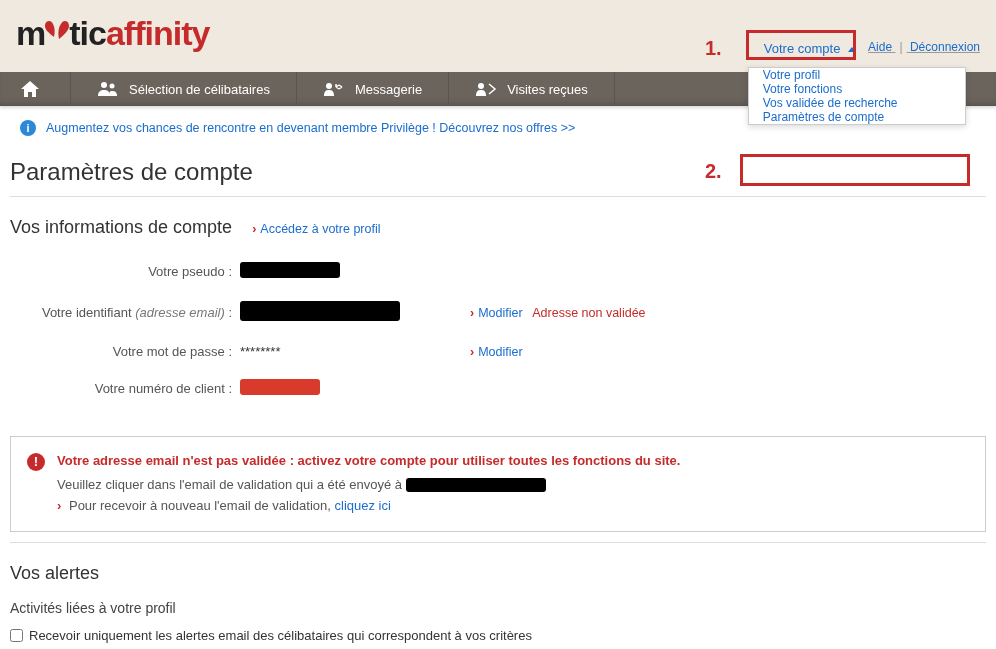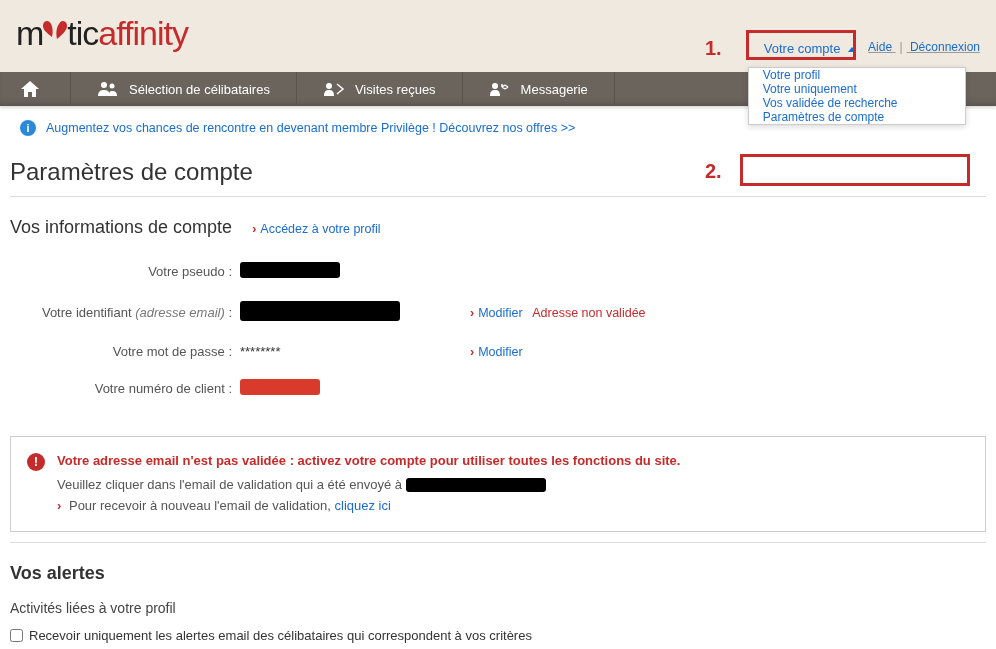--- a/index.html
+++ b/index.html
@@ -1,20 +1,20 @@
 <!DOCTYPE html>
 <html><head>
 <meta charset="utf-8">
 <style>
   * { box-sizing: border-box; margin: 0; padding: 0; }
   body { font-family: Arial, Helvetica, sans-serif; font-size: 13px; color: #333; background: #fff; width: 996px; }
 
   
   .header { background: #efe9df; height: 72px; position: relative; padding: 0 16px; }
-  .logo { position: absolute; left: 16px; top: 14px; font-size: 34px; font-weight: 400; letter-spacing: -1px; }
+  .logo { position: absolute; left: 16px; top: 14px; font-size: 34px; font-weight: 700; letter-spacing: -1px; }
   .logo .m1 { color: #222; }
   .logo .m2 { color: #c62b2b; }
   .logo .heart { display: inline-block; position: relative; top: -2px; }
   .top-links { position: absolute; right: 16px; top: 40px; font-size: 12px; color: #999; text-decoration: underline; }
   .top-links a { color: #1a6dce; text-decoration: none; }
   .top-links .sep { color: #999; padding: 0 4px; }
 
   
   .annot-num { position: absolute; color: #c62b2b; font-weight: bold; font-size: 20px; z-index: 30; }
   .annot-box { position: absolute; border: 3px solid #c62b2b; z-index: 25; pointer-events: none; }
@@ -66,21 +66,21 @@
   .alert-title { color: #c62b2b; font-weight: bold; font-size: 13px; }
   .alert-body { margin-left: 30px; margin-top: 6px; color: #555; font-size: 13px; }
   .alert-body .rline { display: flex; align-items: center; flex-wrap: wrap; }
   .alert-body .rline .redact-black { margin-left: 4px; }
   .alert-body .sub { margin-top: 6px; }
   .alert-body .sub::before { content: "›"; color: #c62b2b; margin-right: 4px; font-weight: bold; }
   .alert-body a { color: #1a6dce; text-decoration: none; }
 
   
   .alerts-sec { padding: 20px 10px 10px; }
-  .alerts-sec h2 { font-size: 18px; font-weight: bold; color: #333; margin-bottom: 16px; }
+  .alerts-sec h2 { font-size: 18px; font-weight: normal; color: #333; margin-bottom: 16px; }
   .alerts-sec .sub-h { font-size: 14px; color: #444; margin-bottom: 12px; }
   .chk-row { display: flex; align-items: center; font-size: 13px; color: #333; }
   .chk-row input { margin-right: 6px; }
 
   svg { display: block; }
 </style>
 </head>
 <body>
 
 <div class="header">
@@ -90,21 +90,21 @@
         </svg></span><span class="m1">tic</span><span class="m2">affinity</span>
   </div>
 
   <div class="account-dd">
     <div class="account-dd-btn">
       <span>Votre compte</span>
       <span class="caret"></span>
     </div>
     <div class="account-dd-menu">
       <a href="#">Votre profil</a>
-      <a href="#">Votre uniquement</a>
+      <a href="#">Votre fonctions</a>
       <a href="#">Vos validée de recherche</a>
       <a href="#">Paramètres de compte</a>
     </div>
   </div>
 
   <div class="top-links">
     <a href="#">Aide</a>
     <span class="sep">|</span>
     <a href="#">Déconnexion</a>
   </div>
@@ -133,34 +133,34 @@
           <path d="M12 15 C12 11 13 10 15 10 C18 10 20 11 20 15 Z" fill="#fff"></path>
         </svg>
     </span>
     <span>Sélection de célibataires</span>
   </div>
   <div class="nav-item">
     <span class="nav-ico">
       <svg width="22" height="16" viewBox="0 0 22 16">
           <circle cx="6" cy="5" r="3" fill="#fff"></circle>
           <path d="M1 15 C1 10 3 9 6 9 C9 9 11 10 11 15 Z" fill="#fff"></path>
-          <path d="M14 3 L20 8 L14 13" stroke="#fff" stroke-width="1.5" fill="none"></path>
-        </svg>
-    </span>
-    <span>Visites reçues</span>
+          <path d="M13 3 L13 6 M13 6 L16 4 M13 6 L16 8 M16 4 L19 6 M16 8 L19 6" stroke="#fff" stroke-width="1.5" fill="none"></path>
+        </svg>
+    </span>
+    <span>Messagerie</span>
   </div>
   <div class="nav-item">
     <span class="nav-ico">
       <svg width="22" height="16" viewBox="0 0 22 16">
           <circle cx="6" cy="5" r="3" fill="#fff"></circle>
           <path d="M1 15 C1 10 3 9 6 9 C9 9 11 10 11 15 Z" fill="#fff"></path>
-          <path d="M13 3 L13 6 M13 6 L16 4 M13 6 L16 8 M16 4 L19 6 M16 8 L19 6" stroke="#fff" stroke-width="1.5" fill="none"></path>
-        </svg>
-    </span>
-    <span>Messagerie</span>
+          <path d="M14 3 L20 8 L14 13" stroke="#fff" stroke-width="1.5" fill="none"></path>
+        </svg>
+    </span>
+    <span>Visites reçues</span>
   </div>
 </div>
 
 <div class="promo">
   <span class="info-ico">i</span>
   <a href="#">Augmentez vos chances de rencontre en devenant membre Privilège ! Découvrez nos offres &gt;&gt;</a>
 </div>
 
 <div class="page-title-row">
   <h1 class="page-title">Paramètres de compte</h1>

